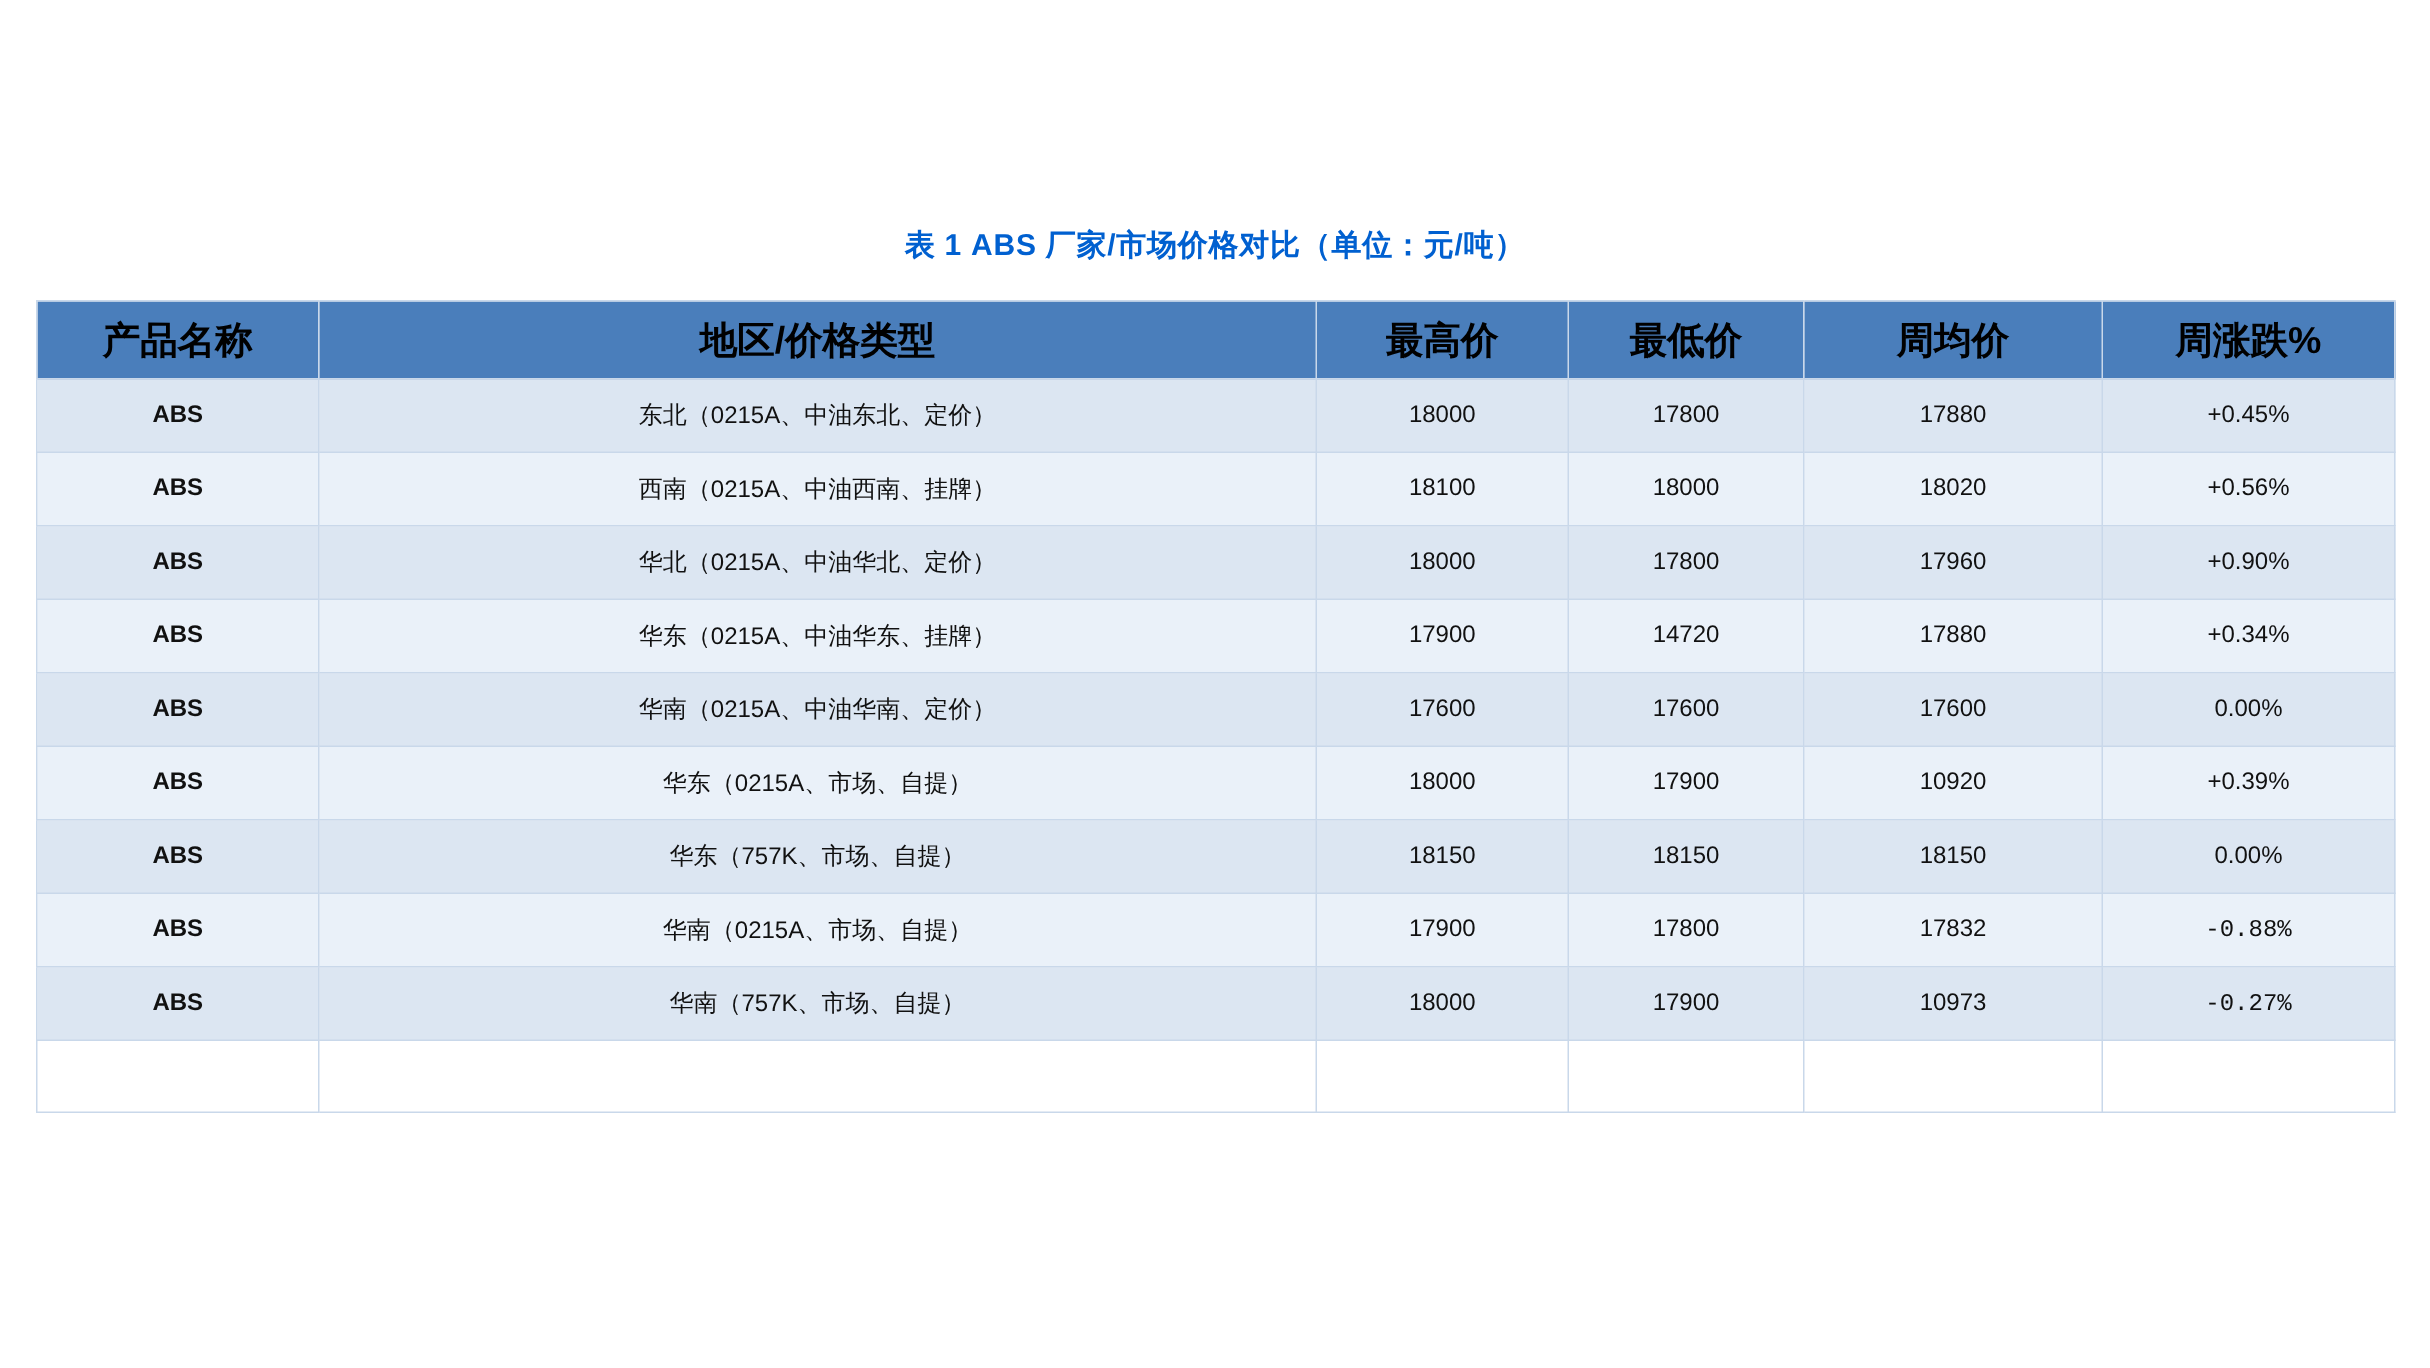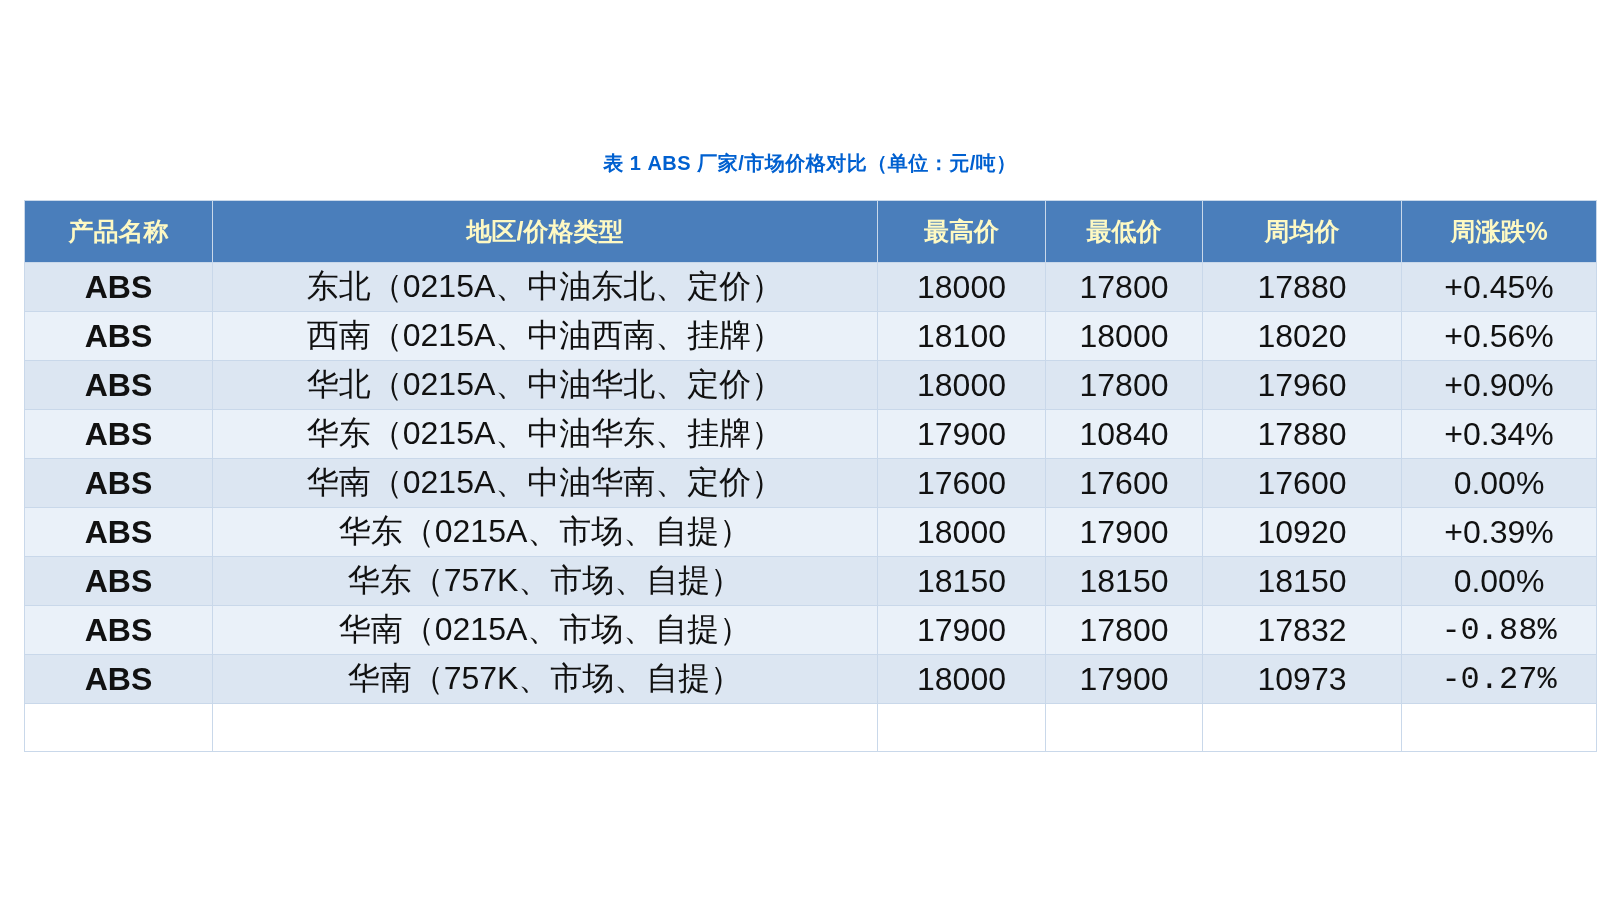--- a/index.html
+++ b/index.html
@@ -42,36 +42,36 @@
   }
   table.price-table col.c0 { width: 188px; }
   table.price-table col.c1 { width: 665px; }
   table.price-table col.c2 { width: 168px; }
   table.price-table col.c3 { width: 157px; }
   table.price-table col.c4 { width: 199px; }
   table.price-table col.c5 { width: 195px; }
 
   table.price-table thead th {
     background: #4a7ebb;
-    color: #fef9c3;
+    color: #000000;
     font-size: 25px;
     font-weight: bold;
-    height: 62px;
+    height: 52px;
     border: 1px solid #c9d8ea;
     text-align: center;
     vertical-align: middle;
     padding: 0 4px;
     box-sizing: border-box;
   }
   table.price-table tbody td {
     height: 49px;
     border: 1px solid #c9d8ea;
     text-align: center;
     vertical-align: middle;
-    font-size: 32px;
+    font-size: 16px;
     color: #111111;
     padding: 0 6px;
     box-sizing: border-box;
     white-space: nowrap;
   }
   tbody tr.row-odd td { background: #dce6f2; }
   tbody tr.row-even td { background: #eaf1f9; }
   tbody tr.row-blank td { background: #ffffff; height: 48px; }
 
   td.cell-product { font-weight: bold; font-size: 23px; }
@@ -131,21 +131,21 @@
           <td class="cell-region">华北（0215A、中油华北、定价）</td>
           <td class="cell-num">18000</td>
           <td class="cell-num">17800</td>
           <td class="cell-num">17960</td>
           <td class="cell-change up">+0.90%</td>
         </tr>
         <tr class="row-even">
           <td class="cell-product">ABS</td>
           <td class="cell-region">华东（0215A、中油华东、挂牌）</td>
           <td class="cell-num">17900</td>
-          <td class="cell-num">10840</td>
+          <td class="cell-num">14720</td>
           <td class="cell-num">17880</td>
           <td class="cell-change up">+0.34%</td>
         </tr>
         <tr class="row-odd">
           <td class="cell-product">ABS</td>
           <td class="cell-region">华南（0215A、中油华南、定价）</td>
           <td class="cell-num">17600</td>
           <td class="cell-num">17600</td>
           <td class="cell-num">17600</td>
           <td class="cell-change flat">0.00%</td>

